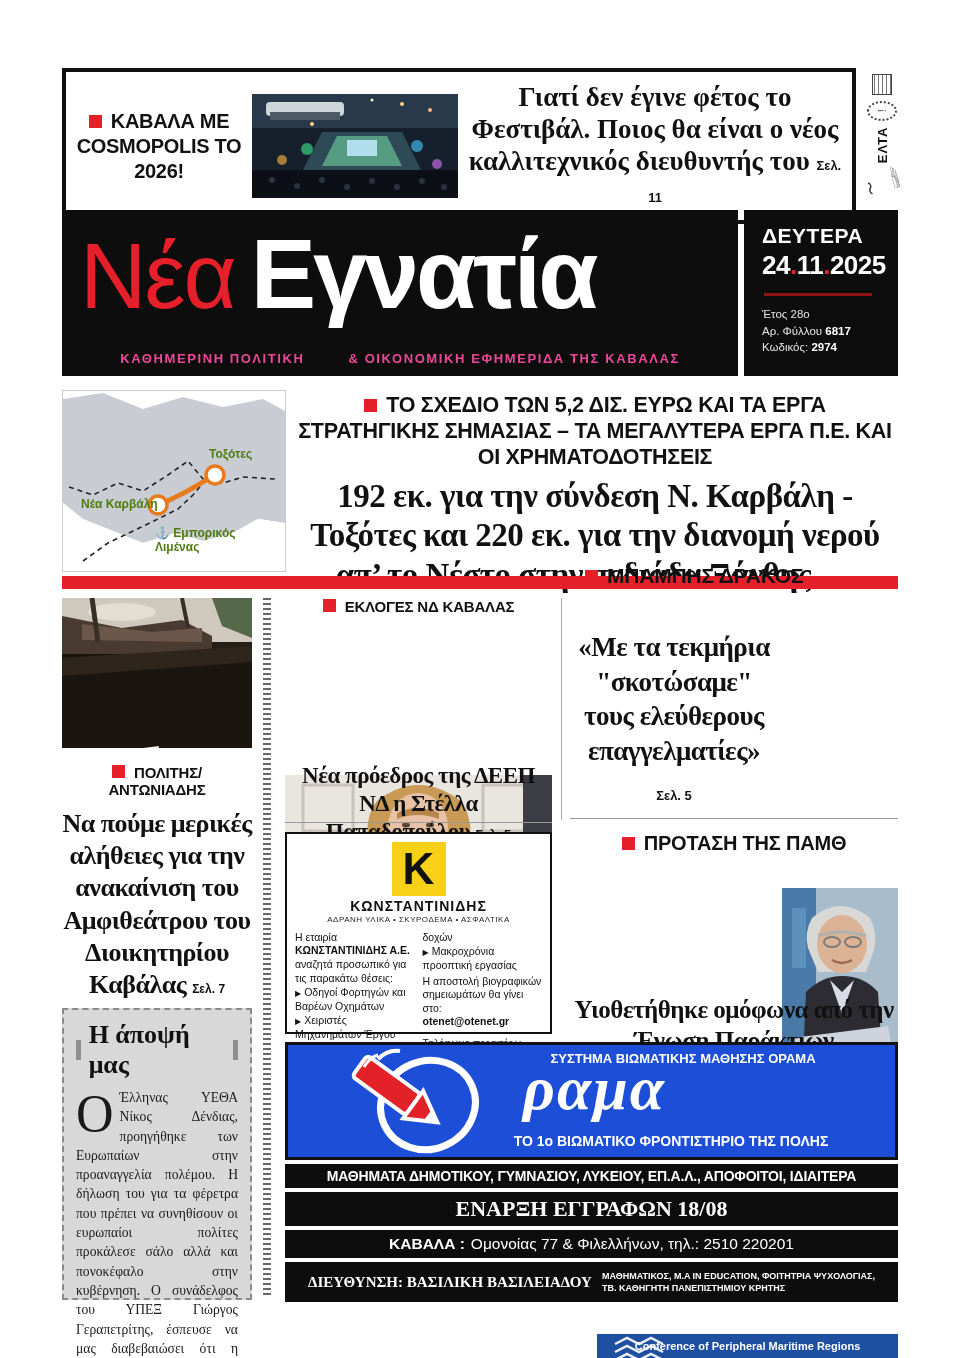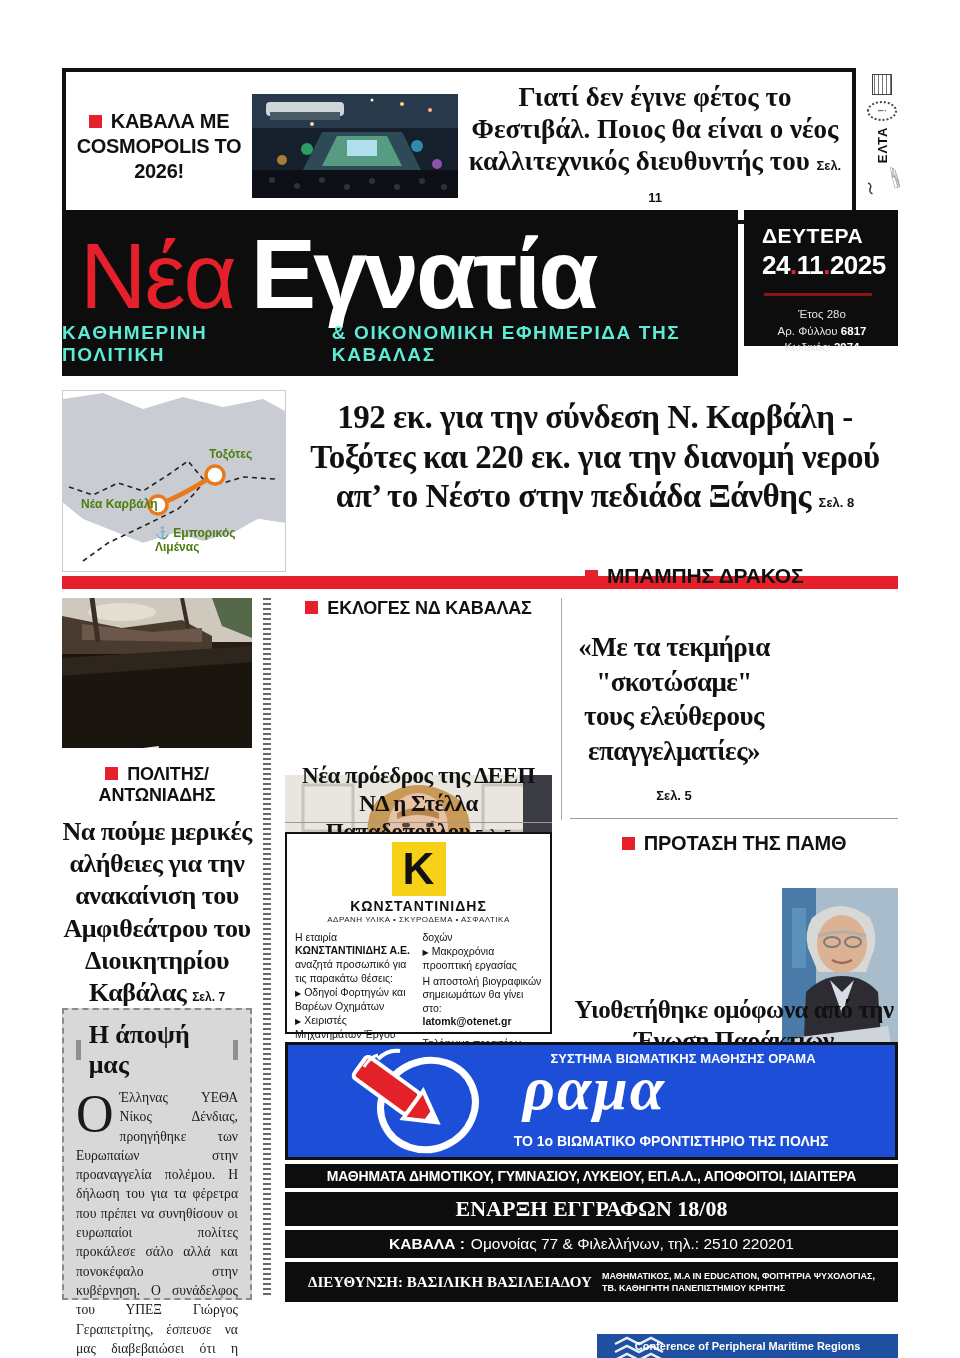--- a/index.html
+++ b/index.html
@@ -29,42 +29,42 @@
   .stamp-box{width:30px;height:18px;border:1.5px solid #444;
              background:repeating-linear-gradient(0deg,#777 0 1px,transparent 1px 4px);}
   .wing{font-size:14px;color:#333;transform:rotate(-15deg);}
 
   
   .mast{left:62px;top:210px;width:676px;height:166px;background:var(--ink);}
   .mast-row{position:absolute;left:18px;top:6px;display:flex;align-items:baseline;gap:16px;}
   .mast-nea{color:var(--red);font-size:92px;font-weight:400;letter-spacing:-2px;line-height:1.2;}
   .mast-egn{color:#fff;font-size:98px;font-weight:700;letter-spacing:-3px;line-height:1.2;}
   .tagline{position:absolute;left:0;bottom:10px;width:100%;display:flex;justify-content:center;gap:44px;
-           color:#5eead4;font-weight:700;font-size:19px;letter-spacing:1.6px;}
-  .datebox{left:744px;top:210px;width:154px;height:136px;background:var(--ink);color:#fff;
+           color:#ec4899;font-weight:700;font-size:13px;letter-spacing:1.6px;}
+  .datebox{left:744px;top:210px;width:154px;height:166px;background:var(--ink);color:#fff;
            box-sizing:border-box;padding:14px 0 10px 18px;}
   .db-day{font-weight:700;font-size:21px;letter-spacing:.5px;}
   .db-date{font-weight:700;font-size:26px;margin-top:2px;letter-spacing:-.5px;}
   .db-dot{color:var(--red);}
   .db-line{width:108px;height:3px;background:#8e1418;margin:12px 0 10px 2px;}
-  .db-meta{font-size:11.5px;color:#e5e5e5;text-align:center;width:120px;line-height:1.45;}
+  .db-meta{font-size:11.5px;color:#e5e5e5;width:120px;line-height:1.45;}
   .db-meta b{color:#fff;}
   .db-price{font-size:15px;font-weight:700;color:#fff;margin-top:16px;}
 
   
   .map{left:62px;top:390px;width:222px;height:180px;border:1px solid #ccc;background:#fff;}
   .map-label{position:absolute;color:#4d7c0f;font-weight:700;font-size:12px;}
   .lead-text{left:292px;top:392px;width:606px;text-align:center;}
   .kicker{font-weight:700;font-size:21.5px;line-height:1.22;letter-spacing:-.3px;}
   .lead-hl{font-family:"Liberation Serif",serif;font-weight:700;font-size:33px;line-height:1.2;
            letter-spacing:-.5px;margin-top:6px;}
   .redbar{left:62px;top:576px;width:836px;height:13px;background:var(--red);}
 
   
-  .colhead{font-weight:700;font-size:18px;letter-spacing:-.2px;}
+  .colhead{font-weight:700;font-size:15px;letter-spacing:-.2px;}
   .serifhl{font-family:"Liberation Serif",serif;font-weight:700;}
   .hr{position:absolute;height:1px;background:#9a9a9a;}
   .vdash{left:263px;top:598px;width:8px;height:700px;
          background:repeating-linear-gradient(180deg,#666 0 2px,transparent 2px 5px);}
   .vline{left:561px;top:598px;width:1px;height:222px;background:#aaa;}
 
   .photo{position:relative;overflow:hidden;background:#333;}
   .ovl{position:absolute;}
 
   
@@ -203,20 +203,23 @@
       <circle cx="95" cy="114" r="9" fill="#ffffff" stroke="#e87a1e" stroke-width="3.5"></circle>
     </svg>
     <div class="map-label" style="left:146px;top:56px;">Τοξότες</div>
     <div class="map-label" style="left:18px;top:106px;">Νέα Καρβάλη</div>
     <div class="map-label" style="left:92px;top:136px;width:110px;line-height:1.15;">
       <span>⚓</span>
       <span>Εμπορικός Λιμένας</span>
     </div>
   </div>
   <div class="abs lead-text">
+    <div class="kicker">
+      <span class="sq"></span><span>ΤΟ ΣΧΕΔΙΟ ΤΩΝ 5,2 ΔΙΣ. ΕΥΡΩ ΚΑΙ ΤΑ ΕΡΓΑ ΣΤΡΑΤΗΓΙΚΗΣ ΣΗΜΑΣΙΑΣ – ΤΑ ΜΕΓΑΛΥΤΕΡΑ ΕΡΓΑ Π.Ε. ΚΑΙ ΟΙ ΧΡΗΜΑΤΟΔΟΤΗΣΕΙΣ</span>
+    </div>
     <div class="lead-hl">
       <span>192 εκ. για την σύνδεση Ν. Καρβάλη - Τοξότες και 220 εκ. για την διανομή νερού απ’ το Νέστο στην πεδιάδα Ξάνθης</span>
       <span class="pg">Σελ. 8</span>
     </div>
   </div>
 
   <div class="abs redbar"></div>
 
   <div class="abs photo" style="left:62px;top:598px;width:190px;height:150px;">
     <svg width="190" height="150" viewBox="0 0 190 150">
@@ -295,21 +298,21 @@
         <span>Η εταιρία </span><span class="kad-b">ΚΩΝΣΤΑΝΤΙΝΙΔΗΣ Α.Ε.</span><span> αναζητά προσωπικό για τις παρακάτω θέσεις:</span>
         <div class="kad-item"><span class="bullet">▶</span><span>Οδηγοί Φορτηγών και Βαρέων Οχημάτων</span></div>
         <div class="kad-item"><span class="bullet">▶</span><span>Χειριστές Μηχανημάτων Έργου</span></div>
         <div class="kad-item"><span class="bullet">▶</span><span>Εργάτες τεχνικών έργων</span></div>
         <div class="kad-offer">Προσφέρονται</div>
         <div class="kad-item"><span class="bullet">▶</span><span>Ικανοποιητικό πακέτο απο-</span></div>
       </div>
       <div class="kad-col">
         <div>δοχών</div>
         <div class="kad-item"><span class="bullet">▶</span><span>Μακροχρόνια προοπτική εργασίας</span></div>
-        <div style="margin-top:2px;"><span>Η αποστολή βιογραφικών σημειωμάτων θα γίνει στο:</span><br><span class="kad-b">latomk@otenet.gr</span></div>
+        <div style="margin-top:2px;"><span>Η αποστολή βιογραφικών σημειωμάτων θα γίνει στο:</span><br><span class="kad-b">otenet@otenet.gr</span></div>
         <div style="margin-top:8px;"><span>Τηλέφωνο περαιτέρω πληροφοριών: </span><span class="kad-b">2510622764</span></div>
       </div>
     </div>
   </div>
 
   <div class="abs" style="left:585px;top:564px;">
     <div class="colhead" style="font-size:21px;">
       <span class="sq"></span><span>ΜΠΑΜΠΗΣ ΔΡΑΚΟΣ</span>
     </div>
   </div>

